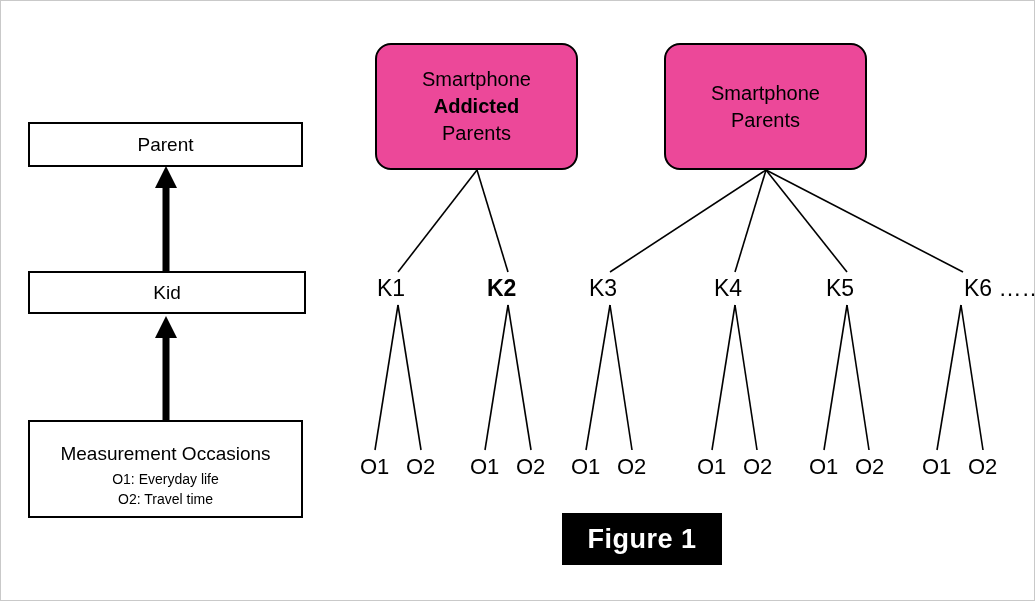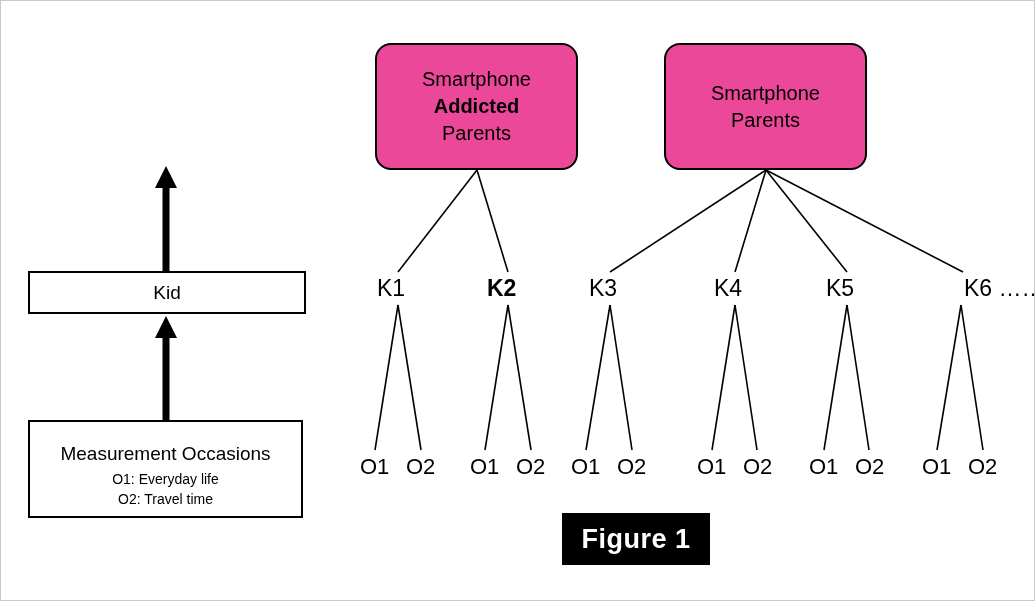--- a/index.html
+++ b/index.html
@@ -124,21 +124,21 @@
     width: 1035px;
     height: 601px;
     pointer-events: none;
   }
 
   
   #figure-caption {
     position: absolute;
     left: 562px;
     top: 513px;
-    width: 148px;
+    width: 160px;
     height: 52px;
     background: #000000;
     color: #ffffff;
     font-size: 27px;
     font-weight: bold;
     display: flex;
     align-items: center;
     justify-content: center;
     letter-spacing: 0.5px;
   }
@@ -186,20 +186,23 @@
       <line x1="735" y1="305" x2="757" y2="450" stroke="#000" stroke-width="1.6"></line>
 
       <line x1="847" y1="305" x2="824" y2="450" stroke="#000" stroke-width="1.6"></line>
       <line x1="847" y1="305" x2="869" y2="450" stroke="#000" stroke-width="1.6"></line>
 
       <line x1="961" y1="305" x2="937" y2="450" stroke="#000" stroke-width="1.6"></line>
       <line x1="961" y1="305" x2="983" y2="450" stroke="#000" stroke-width="1.6"></line>
     </g>
   </svg>
 
+  <div class="level-box" id="box-parent">
+    <div class="main-label">Parent</div>
+  </div>
 
   <div class="level-box" id="box-kid">
     <div class="main-label">Kid</div>
   </div>
 
   <div class="level-box" id="box-measure">
     <div class="main-label">Measurement Occasions</div>
     <div class="sub-label">O1: Everyday life</div>
     <div class="sub-label">O2: Travel time</div>
   </div>

